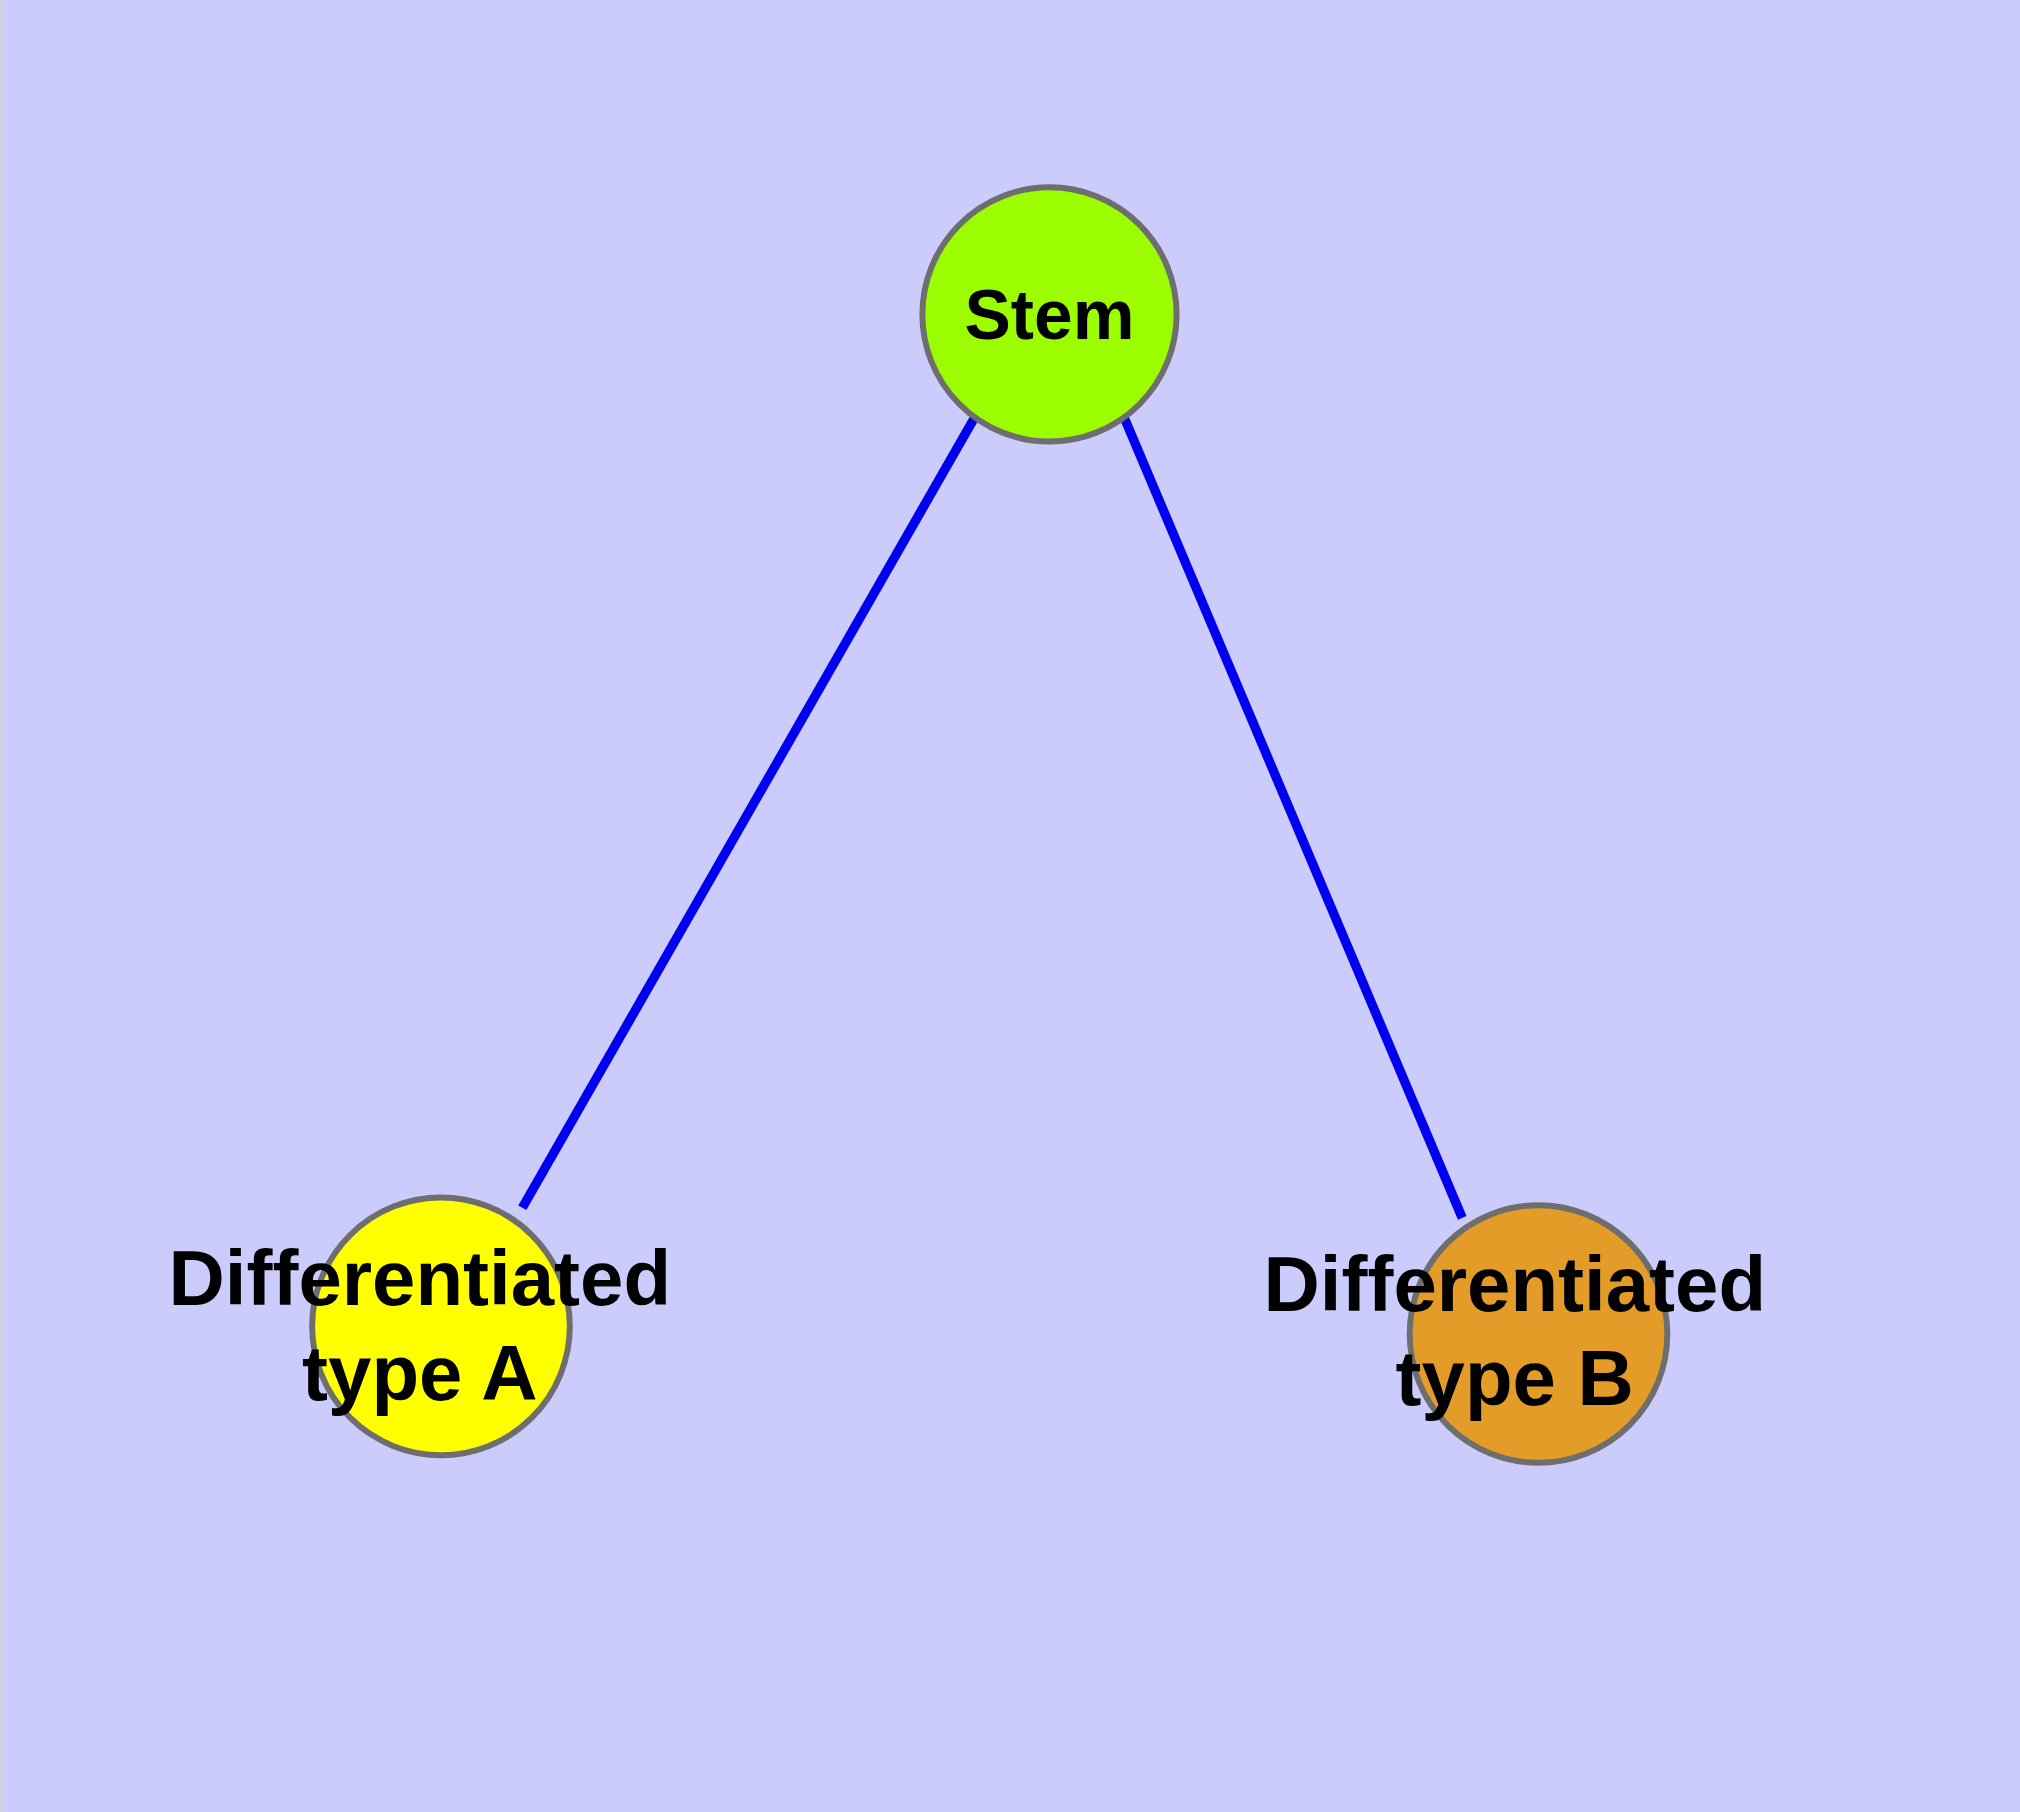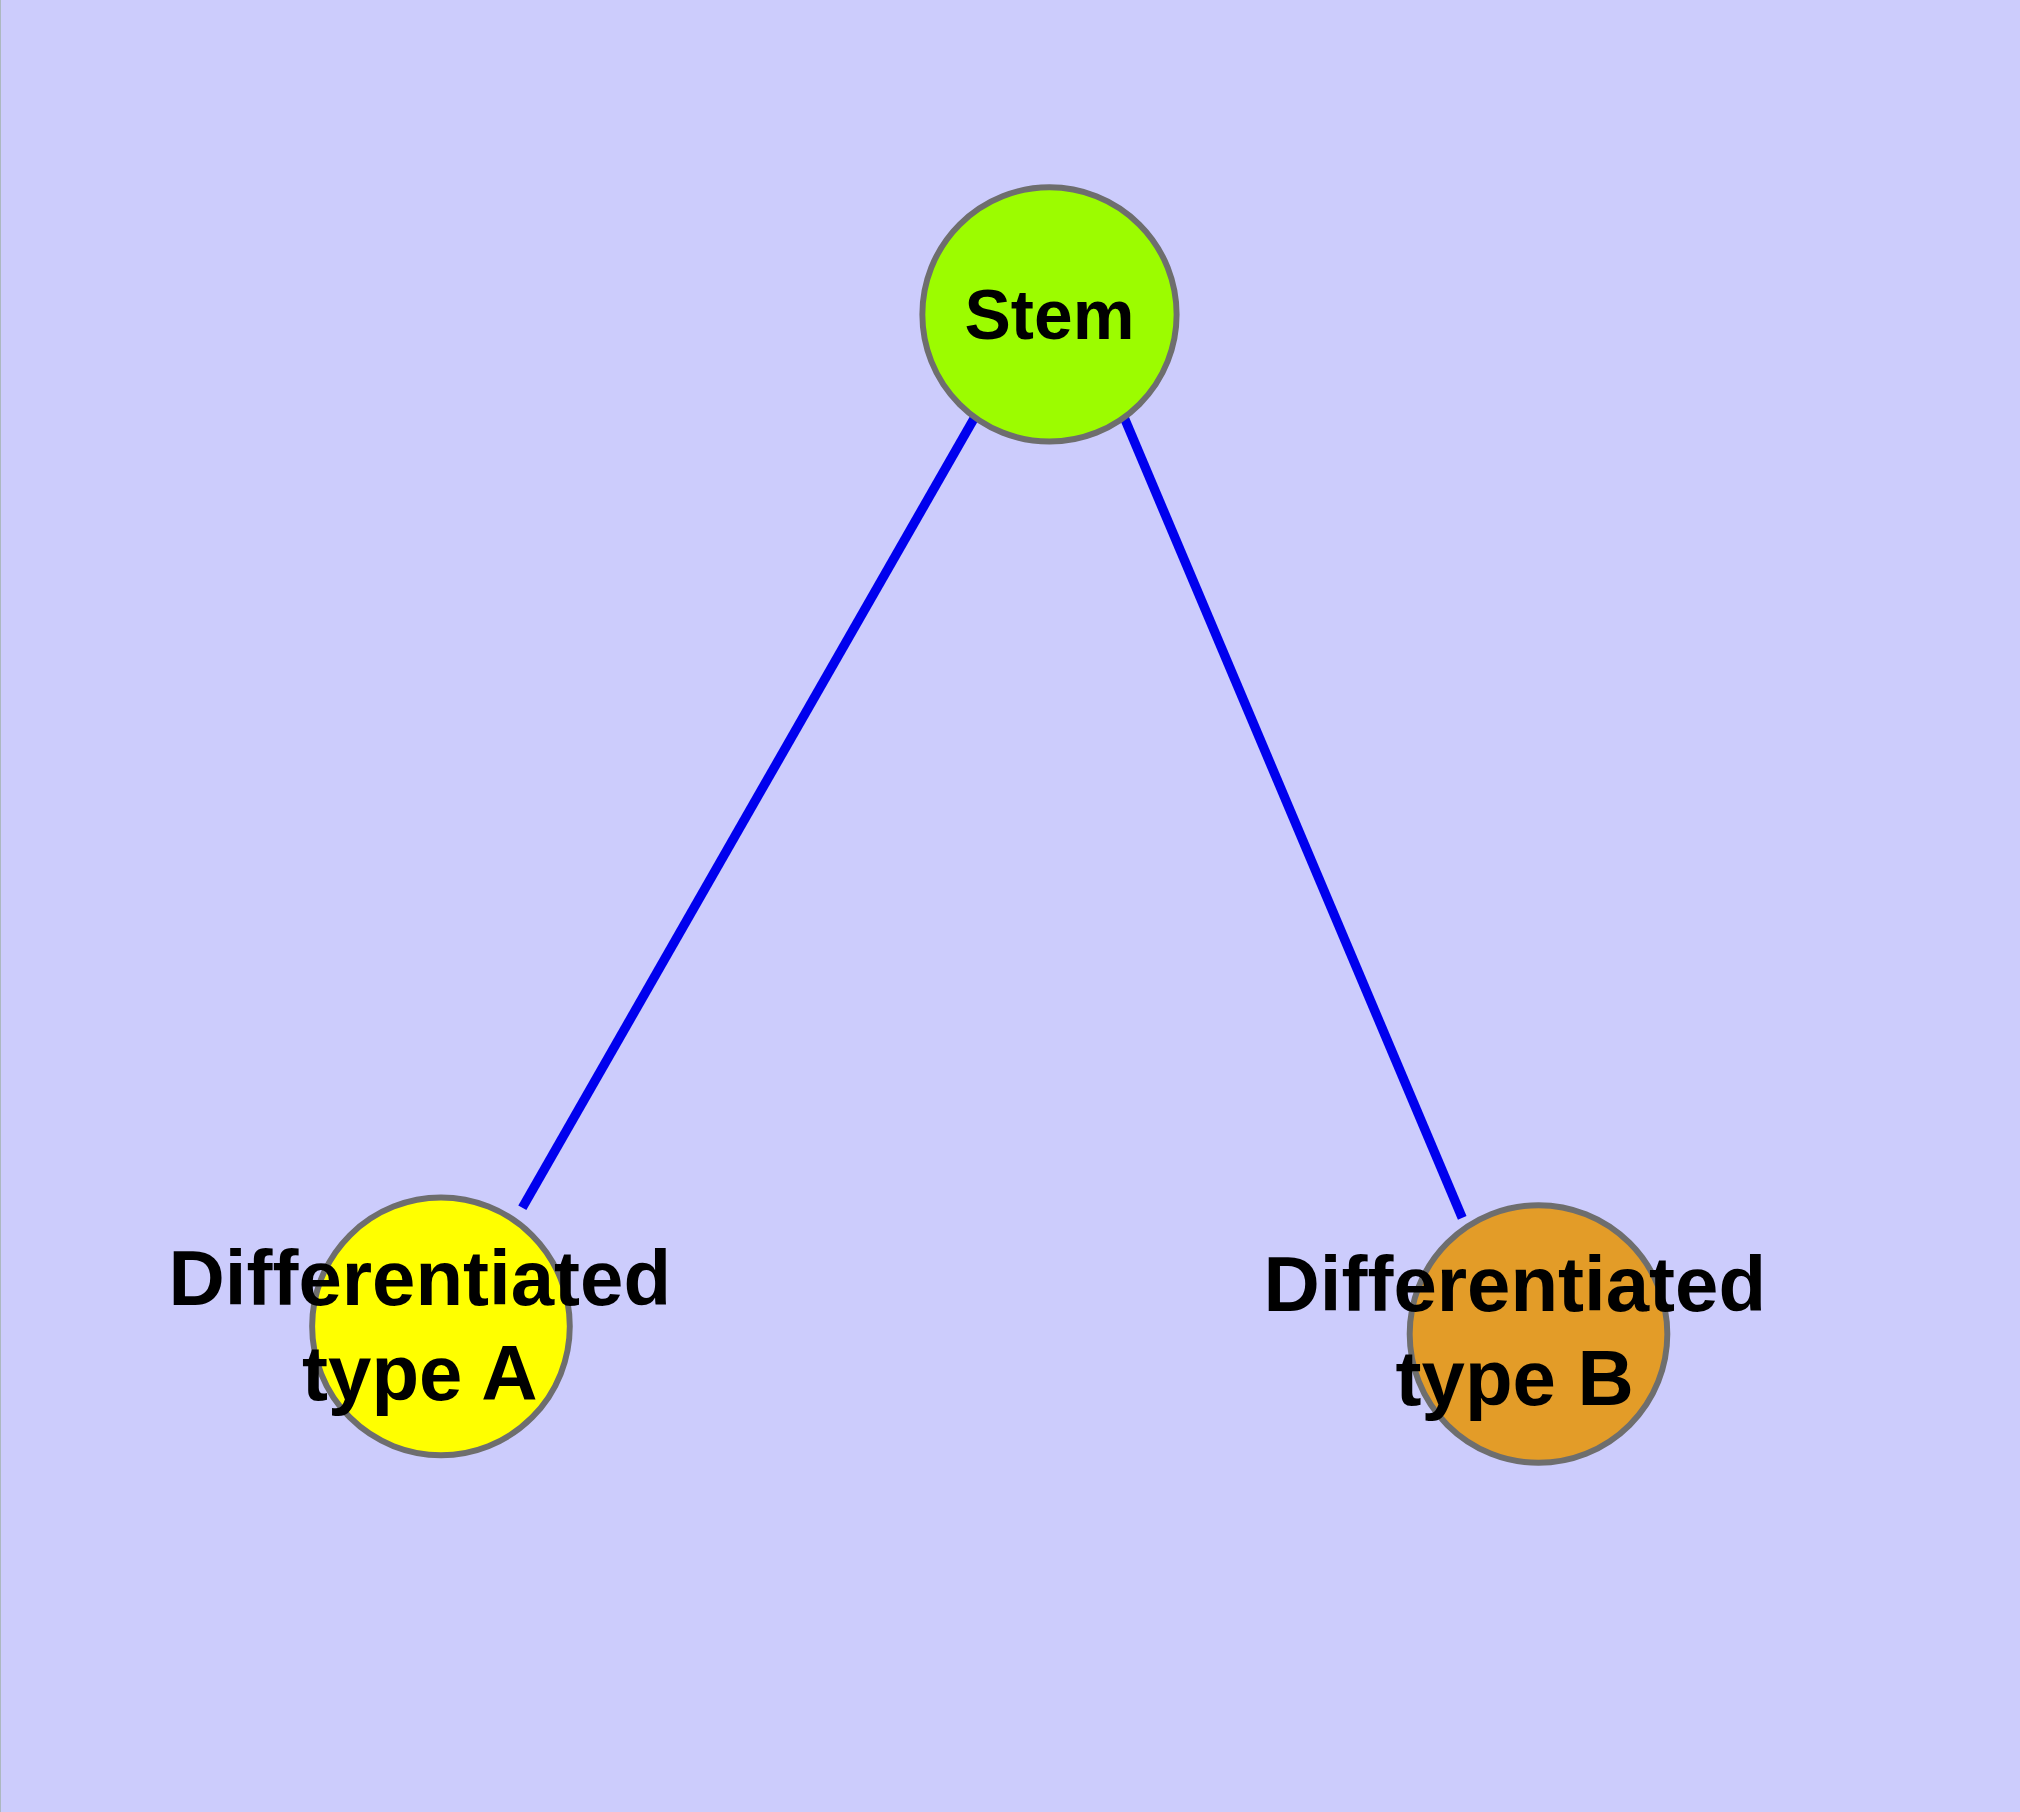--- a/index.html
+++ b/index.html
@@ -4,21 +4,21 @@
 <style>
   html, body {
     margin: 0;
     padding: 0;
     background: #ccccfc;
   }
   #canvas {
     position: relative;
     width: 2021px;
     height: 1812px;
-    background: #4d7c0f;
+    background: #fde047;
     overflow: hidden;
     font-family: "Liberation Sans", sans-serif;
   }
   #graph-svg {
     position: absolute;
     top: 0;
     left: 0;
     width: 2021px;
     height: 1812px;
     display: block;

